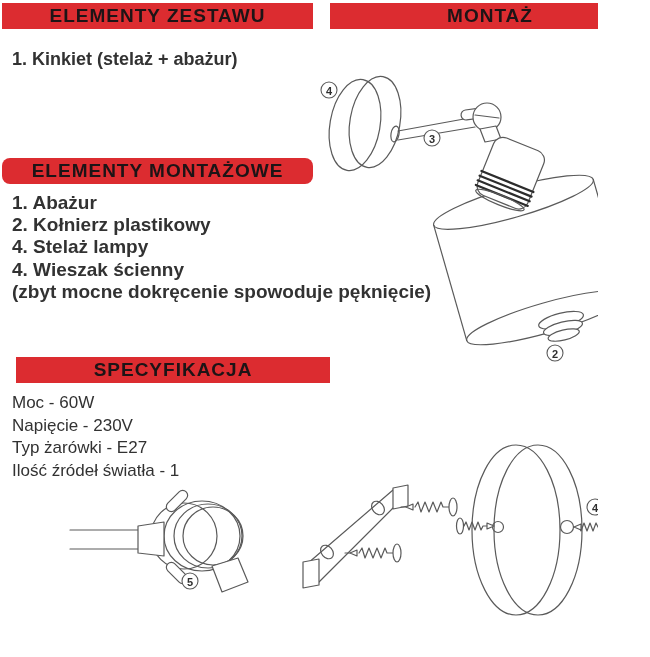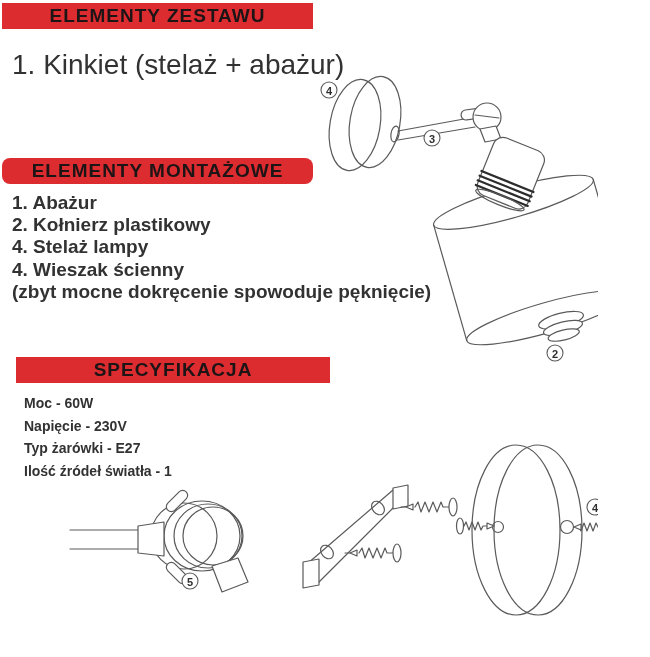--- a/index.html
+++ b/index.html
@@ -5,42 +5,45 @@
   html,body{margin:0;padding:0;background:#fff;}
   .page{position:relative;width:598px;height:657px;background:var(--background,#fff);
         font-family:"Liberation Sans","DejaVu Sans",sans-serif;overflow:hidden;}
   .banner{position:absolute;height:26px;background:var(--accent-red,#dc2c30);
           color:var(--heading-text-color,#1d1416);display:flex;align-items:center;
           justify-content:center;font-weight:700;font-size:19px;letter-spacing:1px;}
   .b-kit{left:2px;top:3px;width:311px;}
   .b-montaz{left:330px;top:3px;width:320px;}
   .b-mount{left:2px;top:158px;width:311px;border-radius:8px;}
   .b-spec{left:16px;top:357px;width:314px;}
-  .kit-line{position:absolute;left:12px;top:49px;font-size:28px;font-weight:400;
+  .kit-line{position:absolute;left:12px;top:49px;font-size:18px;font-weight:700;
             color:var(--body-text-color,#323232);}
   .mount-list{position:absolute;left:12px;top:192px;font-size:19px;font-weight:600;
               color:var(--body-text-color,#323232);line-height:22.2px;}
-  .spec-list{position:absolute;left:24px;top:392px;font-size:14px;font-weight:700;
+  .spec-list{position:absolute;left:12px;top:392px;font-size:17px;font-weight:400;
              color:var(--body-text-color,#323232);line-height:22.5px;}
   svg{position:absolute;overflow:visible;}
   .ln{fill:none;stroke:var(--line-color,#5a5a5a);stroke-width:1.2;
       stroke-linejoin:round;stroke-linecap:round;}
   .wf{fill:#fff;}
   .dk{stroke:#2c2c2c;stroke-width:2.2;}
   .lbl circle{fill:#fff;stroke:var(--line-color,#5a5a5a);stroke-width:1.1;}
   .lbl text{fill:#2e2e2e;font:700 11px "Liberation Sans",sans-serif;
             text-anchor:middle;dominant-baseline:central;}
 </style>
 </head>
 <body>
 
 <div class="page">
 
   <div class="banner b-kit">
     <span>ELEMENTY ZESTAWU</span>
+  </div>
+  <div class="banner b-montaz">
+    <span>MONTAŻ</span>
   </div>
   <div class="banner b-mount">
     <span>ELEMENTY MONTAŻOWE</span>
   </div>
   <div class="banner b-spec">
     <span>SPECYFIKACJA</span>
   </div>
 
   <div class="kit-line">1. Kinkiet (stelaż + abażur)</div>
 

